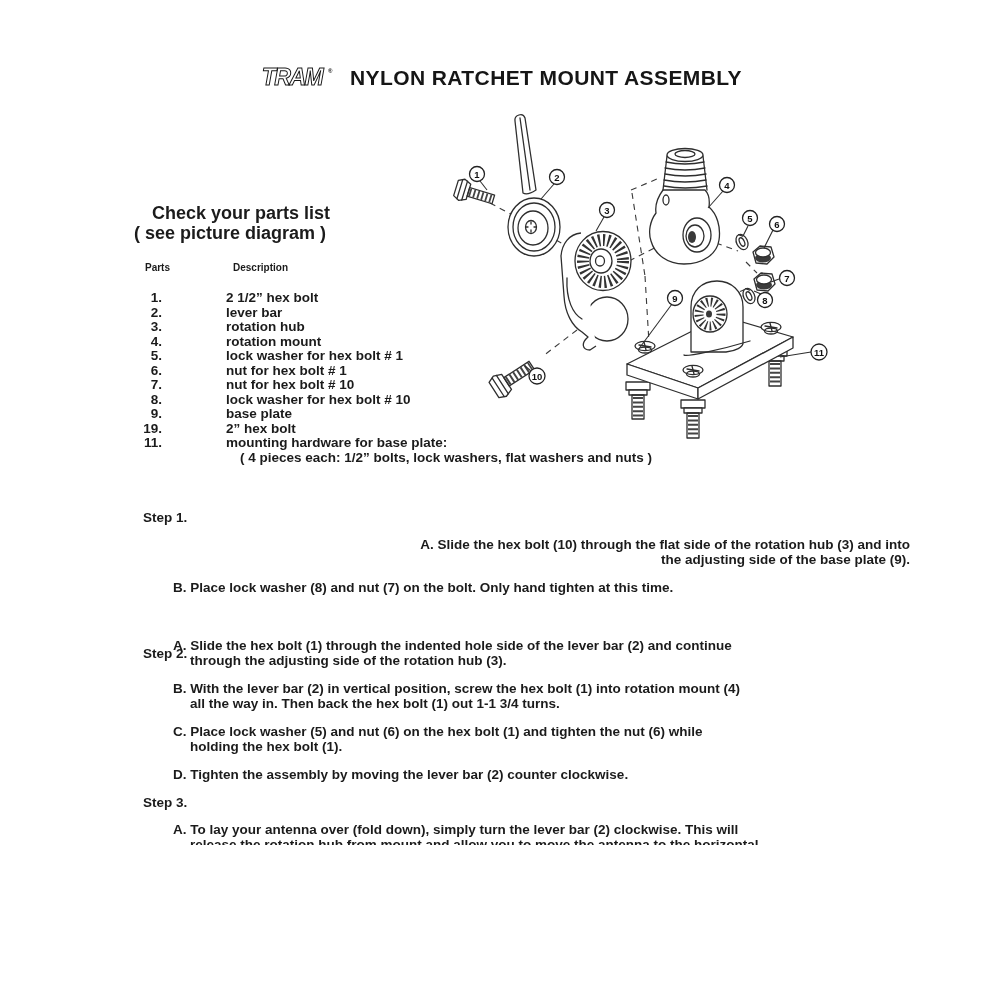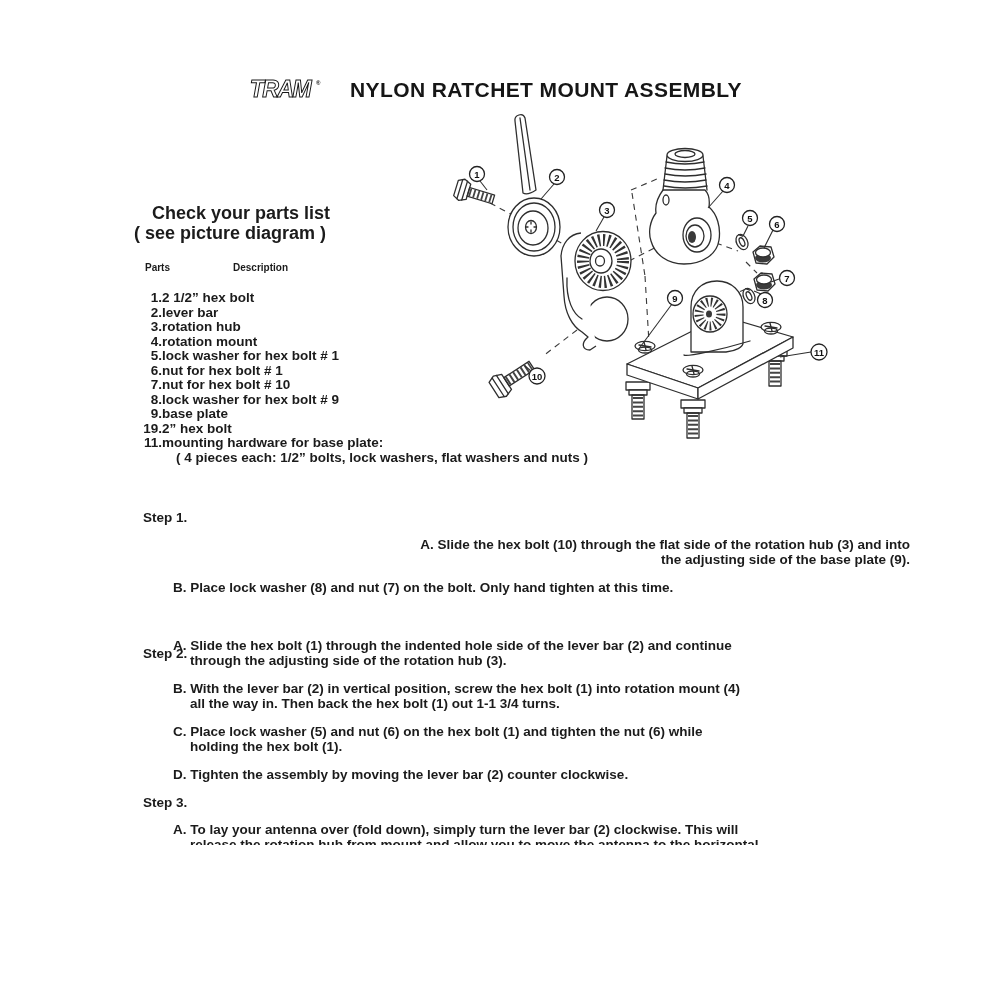--- a/index.html
+++ b/index.html
@@ -21,21 +21,21 @@
   
   .parts-intro{
     position:absolute;left:134px;top:203px;
     font-size:18px;line-height:20px;white-space:pre-line;text-indent:18px;
   }
   .parts-header{position:absolute;left:145px;top:262px;font-size:10px;display:flex;}
   .parts-header .ph-parts{width:88px;}
   .parts-table{position:absolute;left:136px;top:291px;font-size:13.5px;line-height:14.5px;width:560px;}
   .prow{display:flex;align-items:flex-start;}
   .pnum{flex:none;width:26px;text-align:right;}
-  .pdesc{white-space:pre-line;padding-left:14px;text-indent:-14px;}
+  .pdesc{margin-left:64px;white-space:pre-line;padding-left:14px;text-indent:-14px;}
 
   
   .step-label{position:absolute;left:143px;font-size:13.5px;}
   .step-par{
     position:absolute;left:173px;font-size:13.5px;line-height:14.8px;
     white-space:pre-line;padding-left:17px;text-indent:-17px;width:720px;
   }
   #step1-label{top:510px;}
   #s1a{top:538px;text-align:right;} #s1b{top:581px;}
   #step2-label{top:646px;}
@@ -60,21 +60,21 @@
 
 <div class="page">
 
   <div class="title-row">
     <span class="brand">
       <svg width="82" height="26" viewBox="0 0 82 26">
         <text x="38" y="20" text-anchor="middle" font-size="23" font-style="italic" font-weight="bold" letter-spacing="-1.5" stroke="#161616" stroke-width="1" fill="none" font-family="Liberation Sans, sans-serif">TRAM</text>
         <text x="74" y="8" font-size="6" fill="#161616" stroke="none" font-family="Liberation Sans, sans-serif">®</text>
       </svg>
     </span>
-    <h1 class="page-title" style="margin:16px;font-size:21px;">NYLON RATCHET MOUNT ASSEMBLY</h1>
+    <h1 class="page-title" style="margin:4px;font-size:21px;">NYLON RATCHET MOUNT ASSEMBLY</h1>
   </div>
 
   <div class="parts-intro">Check your parts list
 ( see picture diagram )</div>
 
   <div class="parts-header">
     <span class="ph-parts">Parts</span>
     <span>Description</span>
   </div>
 
@@ -102,21 +102,21 @@
     <div class="prow">
         <span class="pnum">6.</span>
         <span class="pdesc">nut for hex bolt # 1</span>
       </div>
     <div class="prow">
         <span class="pnum">7.</span>
         <span class="pdesc">nut for hex bolt # 10</span>
       </div>
     <div class="prow">
         <span class="pnum">8.</span>
-        <span class="pdesc">lock washer for hex bolt # 9</span>
+        <span class="pdesc">lock washer for hex bolt # 10</span>
       </div>
     <div class="prow">
         <span class="pnum">9.</span>
         <span class="pdesc">base plate</span>
       </div>
     <div class="prow">
         <span class="pnum">19.</span>
         <span class="pdesc">2” hex bolt</span>
       </div>
     <div class="prow">

